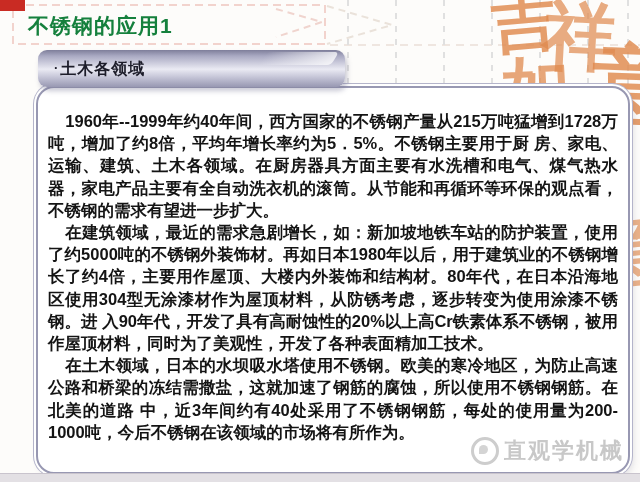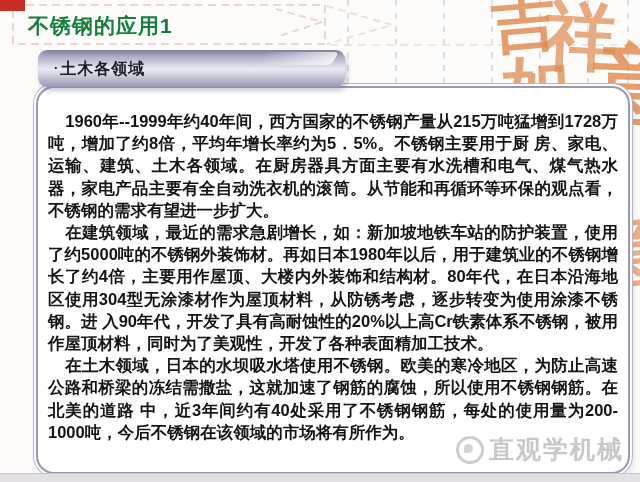--- a/index.html
+++ b/index.html
@@ -48,21 +48,21 @@
     line-height:22.2px; text-align:justify; }
   .content p { margin:0; text-indent:1.05em; }
 
   
   .watermark { position:absolute; right:4px; bottom:6px; z-index:1;
     display:flex; align-items:center; gap:5px; }
   .wm-logo { width:22px; height:22px; border:3px solid #cdcdcd; border-radius:50%;
     position:relative; }
   .wm-logo::after { content:""; position:absolute; left:5px; top:5px; width:9px;
     height:9px; background:#d4d4d4; border-radius:50% 50% 50% 0; }
-  .wm-text { font-size:25px; font-weight:bold; color:#c8c8c8; letter-spacing:2px; }
+  .wm-text { font-size:22px; font-weight:bold; color:#c8c8c8; letter-spacing:2px; }
 
   .bottom-strip { position:absolute; left:0; bottom:0; width:640px; height:8px;
     z-index:3; background:#e3e0e4; border-top:1px solid #c9c4cd; }
 </style>
 </head>
 <body>
 
 <div class="slide">
 
   <svg class="deco-svg" width="640" height="482" viewBox="0 0 640 482">

